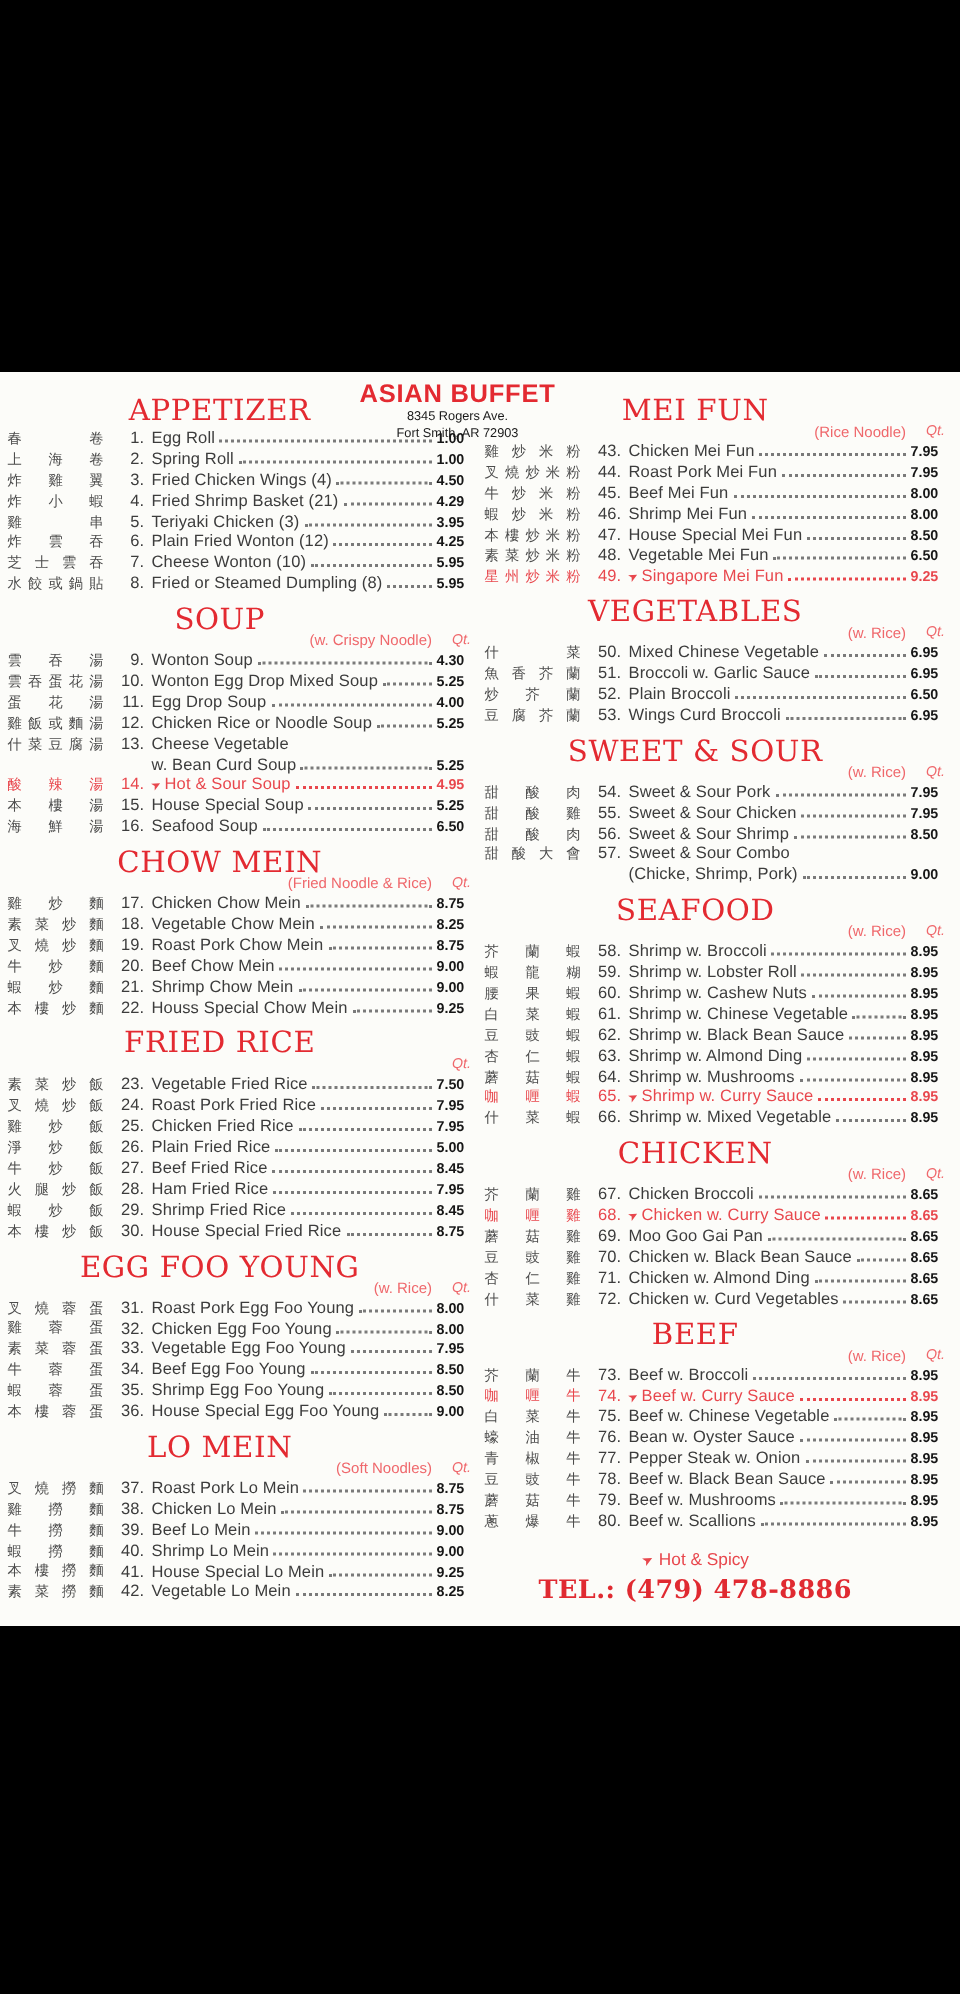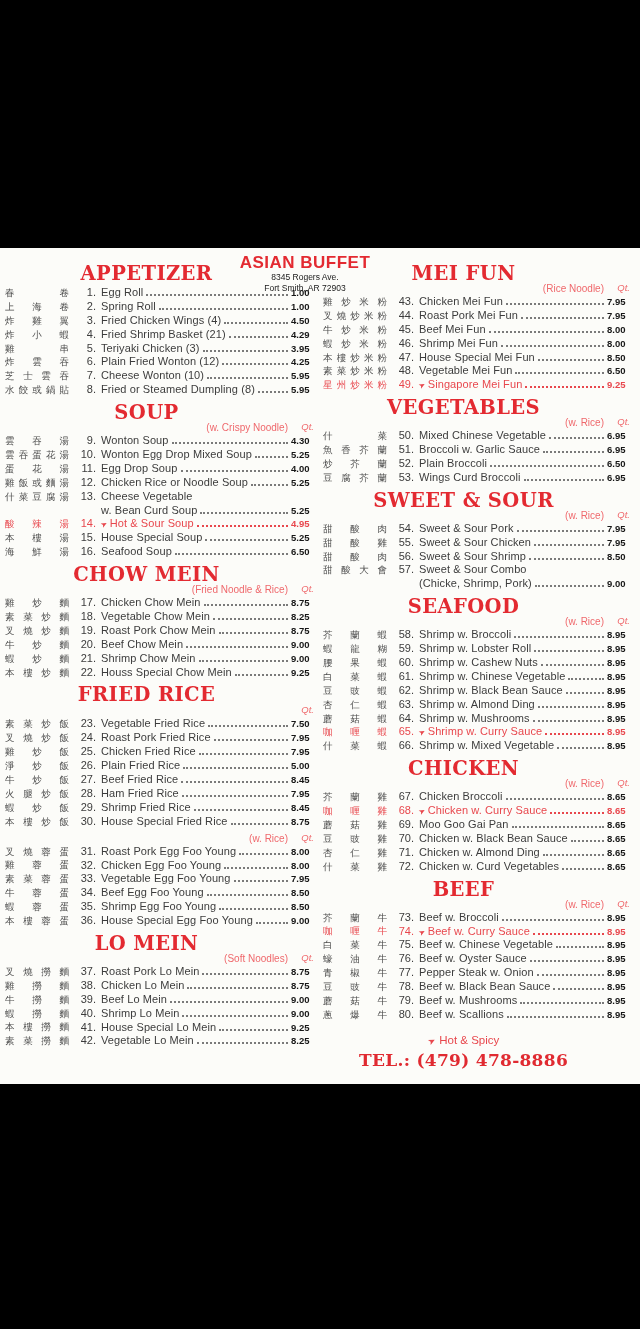--- a/index.html
+++ b/index.html
@@ -16,21 +16,21 @@
   }
   .rest-name{color:#e32a31;font-weight:bold;font-size:17px;letter-spacing:.5px;line-height:19px;}
   .rest-addr{color:#191919;font-weight:normal;font-size:8.5px;line-height:10.5px;}
   .col{position:absolute;top:0;padding-top:12px;}
   .col-left{left:5px;width:313px;}
   .col-right{left:323px;width:311px;}
   .section{position:relative;margin-top:5px;}
   .section:first-child{margin-top:3px;}
   .sec-head{position:relative;text-align:center;padding-right:30px;margin-bottom:2px;}
   .sec-title{
-    font-family:"DejaVu Serif",serif;font-weight:bold;font-size:19.5px;
+    font-family:"DejaVu Serif",serif;font-weight:normal;font-size:19.5px;
     line-height:21px;color:#e32a31;letter-spacing:.4px;white-space:nowrap;
   }
   .sec-sub{font-size:10px;line-height:9px;height:9px;color:#ef686c;text-align:right;}
   .sec-qt{
     position:absolute;right:4px;bottom:0;font-size:9.5px;font-style:italic;
     color:#ef686c;line-height:10px;
   }
   .sec-qt-line{height:10px;position:relative;}
   .row{
     display:flex;align-items:baseline;line-height:13.9px;height:13.9px;
@@ -447,20 +447,21 @@
             <span>飯</span>
           </span>
           <span class="num">30.</span>
           <span class="name">House Special Fried Rice</span>
           <span class="dots"></span>
           <span class="price">8.75</span>
         </div>
       </div>
       <div class="section">
         <div class="sec-head">
+          <div class="sec-title">EGG FOO YOUNG</div>
           <div class="sec-sub">(w. Rice)</div>
           <div class="sec-qt">Qt.</div>
         </div>
         <div class="row">
           <span class="zh">
             <span>叉</span>
             <span>燒</span>
             <span>蓉</span>
             <span>蛋</span>
           </span>
@@ -1032,21 +1033,21 @@
           <span class="dots"></span>
           <span class="price">8.95</span>
         </div>
         <div class="row">
           <span class="zh">
             <span>蠔</span>
             <span>油</span>
             <span>牛</span>
           </span>
           <span class="num">76.</span>
-          <span class="name">Beef w. Oyster Sauce</span>
+          <span class="name">Bean w. Oyster Sauce</span>
           <span class="dots"></span>
           <span class="price">8.95</span>
         </div>
         <div class="row">
           <span class="zh">
             <span>青</span>
             <span>椒</span>
             <span>牛</span>
           </span>
           <span class="num">77.</span>

